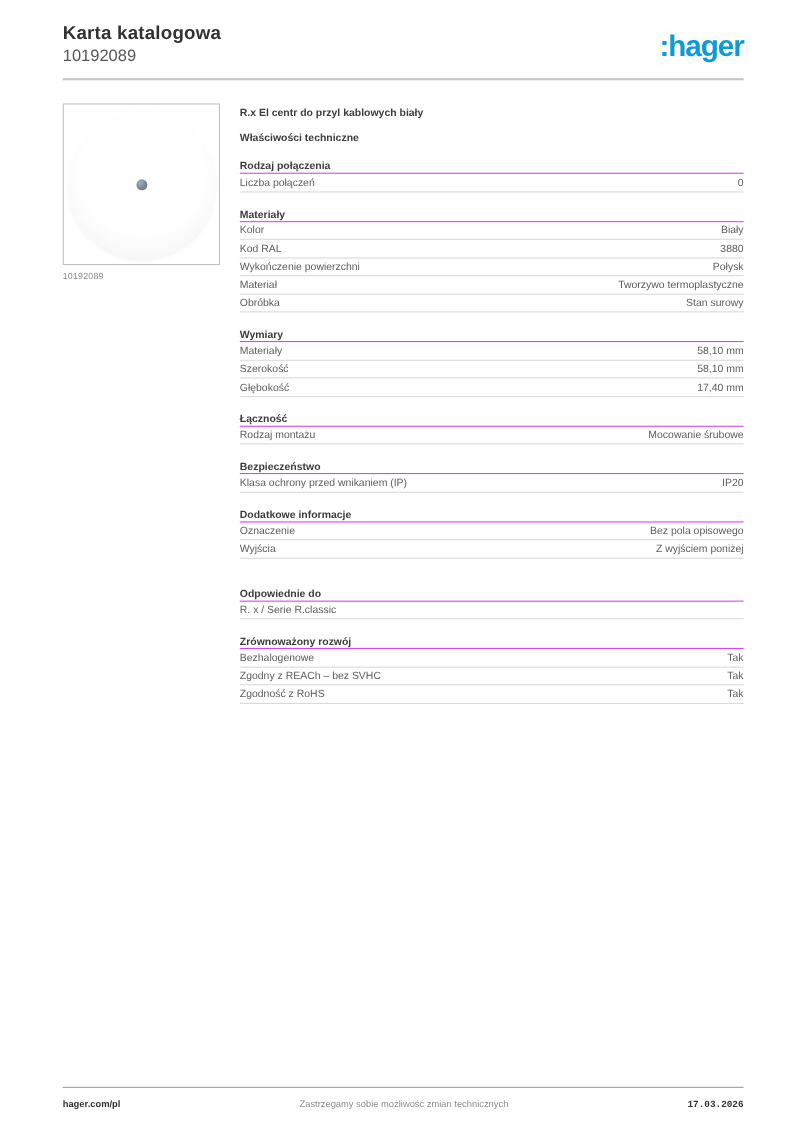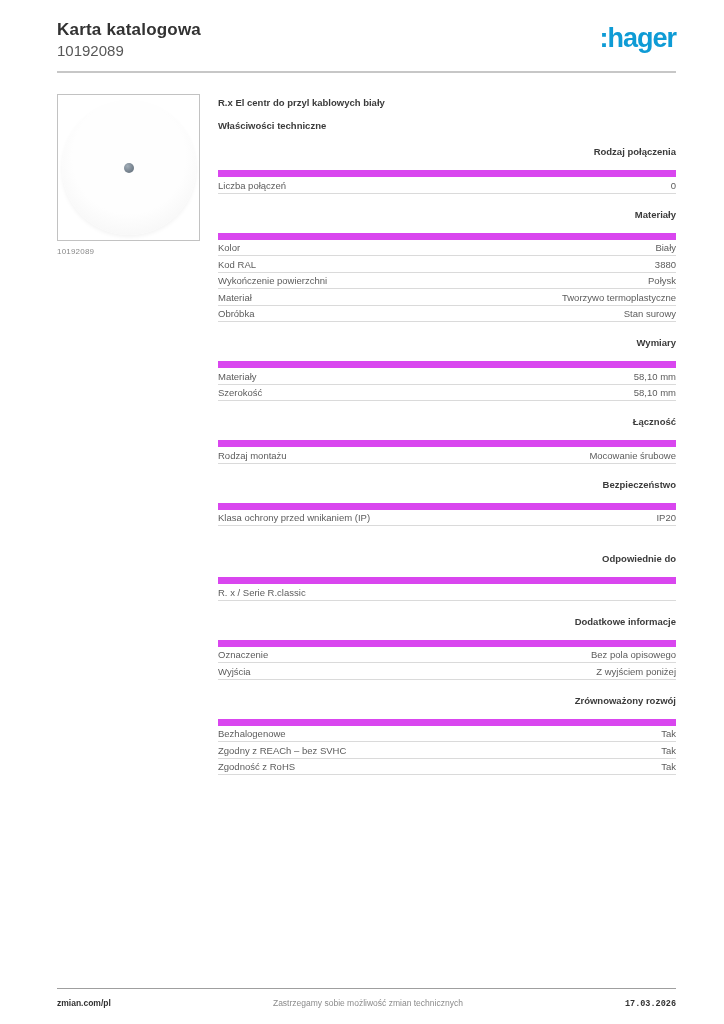--- a/index.html
+++ b/index.html
@@ -6,21 +6,21 @@
   html,body { background:#ffffff; }
   body { font-family:"Liberation Sans", sans-serif; }
   .page {
     position:relative;
     width:724px; height:1024px;
     background:#ffffff;
     overflow:hidden;
   }
   
   .header {
-    display:flex; justify-content:space-between; align-items:flex-start;
+    display:flex; justify-content:space-between; align-items:center;
     padding:20px 48px 0 57px;
   }
   .doc-title { font-size:17px; font-weight:bold; color:#323232; letter-spacing:.2px; }
   .doc-number { font-size:15px; color:#575757; margin-top:2px; }
   .logo {
     color:#0e9bd5; font-size:27px; font-weight:bold;
     letter-spacing:-1px; margin-top:5px; line-height:1;
   }
   .header-rule {
     margin:12px 48px 0 57px;
@@ -49,21 +49,21 @@
   .image-caption { font-size:8px; color:#8a8a8a; margin-top:6px; letter-spacing:.2px; }
 
   .specs-col { flex:1; min-width:0; }
   .product-name { font-size:9.5px; font-weight:bold; color:#3b3b3b; margin-top:3px; }
   .specs-heading { font-size:9.5px; font-weight:bold; color:#3b3b3b; margin-top:12px; }
 
   .section { margin-top:15px; }
   .section.group-break { margin-top:27px; }
   .section-title {
     font-size:9.5px; font-weight:bold; color:#3b3b3b;
-    padding-bottom:13px; border-bottom:7px solid #d946ef;text-align:right;
+    padding-bottom:0; border-bottom:1px solid #d946ef;
   }
   .row {
     display:flex; justify-content:space-between; align-items:baseline;
     font-size:9.5px; color:#5c5c5c;
     padding:2.5px 0 2px;
     border-bottom:1px solid #dadada;
   }
   .row .label { text-align:center; }
   .row .value { text-align:right; white-space:nowrap; padding-left:12px; }
 
@@ -139,55 +139,59 @@
       <div class="section">
         <div class="section-title">Wymiary</div>
         <div class="row">
           <span class="label">Materiały</span>
           <span class="value">58,10 mm</span>
         </div>
         <div class="row">
           <span class="label">Szerokość</span>
           <span class="value">58,10 mm</span>
         </div>
+        <div class="row">
+          <span class="label">Głębokość</span>
+          <span class="value">17,40 mm</span>
+        </div>
       </div>
 
       <div class="section">
         <div class="section-title">Łączność</div>
         <div class="row">
           <span class="label">Rodzaj montażu</span>
           <span class="value">Mocowanie śrubowe</span>
         </div>
       </div>
 
       <div class="section">
         <div class="section-title">Bezpieczeństwo</div>
         <div class="row">
           <span class="label">Klasa ochrony przed wnikaniem (IP)</span>
           <span class="value">IP20</span>
         </div>
       </div>
 
+      <div class="section">
+        <div class="section-title">Dodatkowe informacje</div>
+        <div class="row">
+          <span class="label">Oznaczenie</span>
+          <span class="value">Bez pola opisowego</span>
+        </div>
+        <div class="row">
+          <span class="label">Wyjścia</span>
+          <span class="value">Z wyjściem poniżej</span>
+        </div>
+      </div>
+
       <div class="section group-break">
         <div class="section-title">Odpowiednie do</div>
         <div class="row">
           <span class="label">R. x / Serie R.classic</span>
           <span class="value"></span>
-        </div>
-      </div>
-
-      <div class="section">
-        <div class="section-title">Dodatkowe informacje</div>
-        <div class="row">
-          <span class="label">Oznaczenie</span>
-          <span class="value">Bez pola opisowego</span>
-        </div>
-        <div class="row">
-          <span class="label">Wyjścia</span>
-          <span class="value">Z wyjściem poniżej</span>
         </div>
       </div>
 
       <div class="section">
         <div class="section-title">Zrównoważony rozwój</div>
         <div class="row">
           <span class="label">Bezhalogenowe</span>
           <span class="value">Tak</span>
         </div>
         <div class="row">
@@ -199,19 +203,19 @@
           <span class="value">Tak</span>
         </div>
       </div>
 
     </div>
   </div>
 
   <div class="footer">
     <div class="footer-rule"></div>
     <div class="footer-row">
-      <span class="footer-left">zmian.com/pl</span>
+      <span class="footer-left">hager.com/pl</span>
       <span class="footer-center">Zastrzegamy sobie możliwość zmian technicznych</span>
       <span class="footer-right">17.03.2026</span>
     </div>
   </div>
 
 </div>
 
 </body></html>

